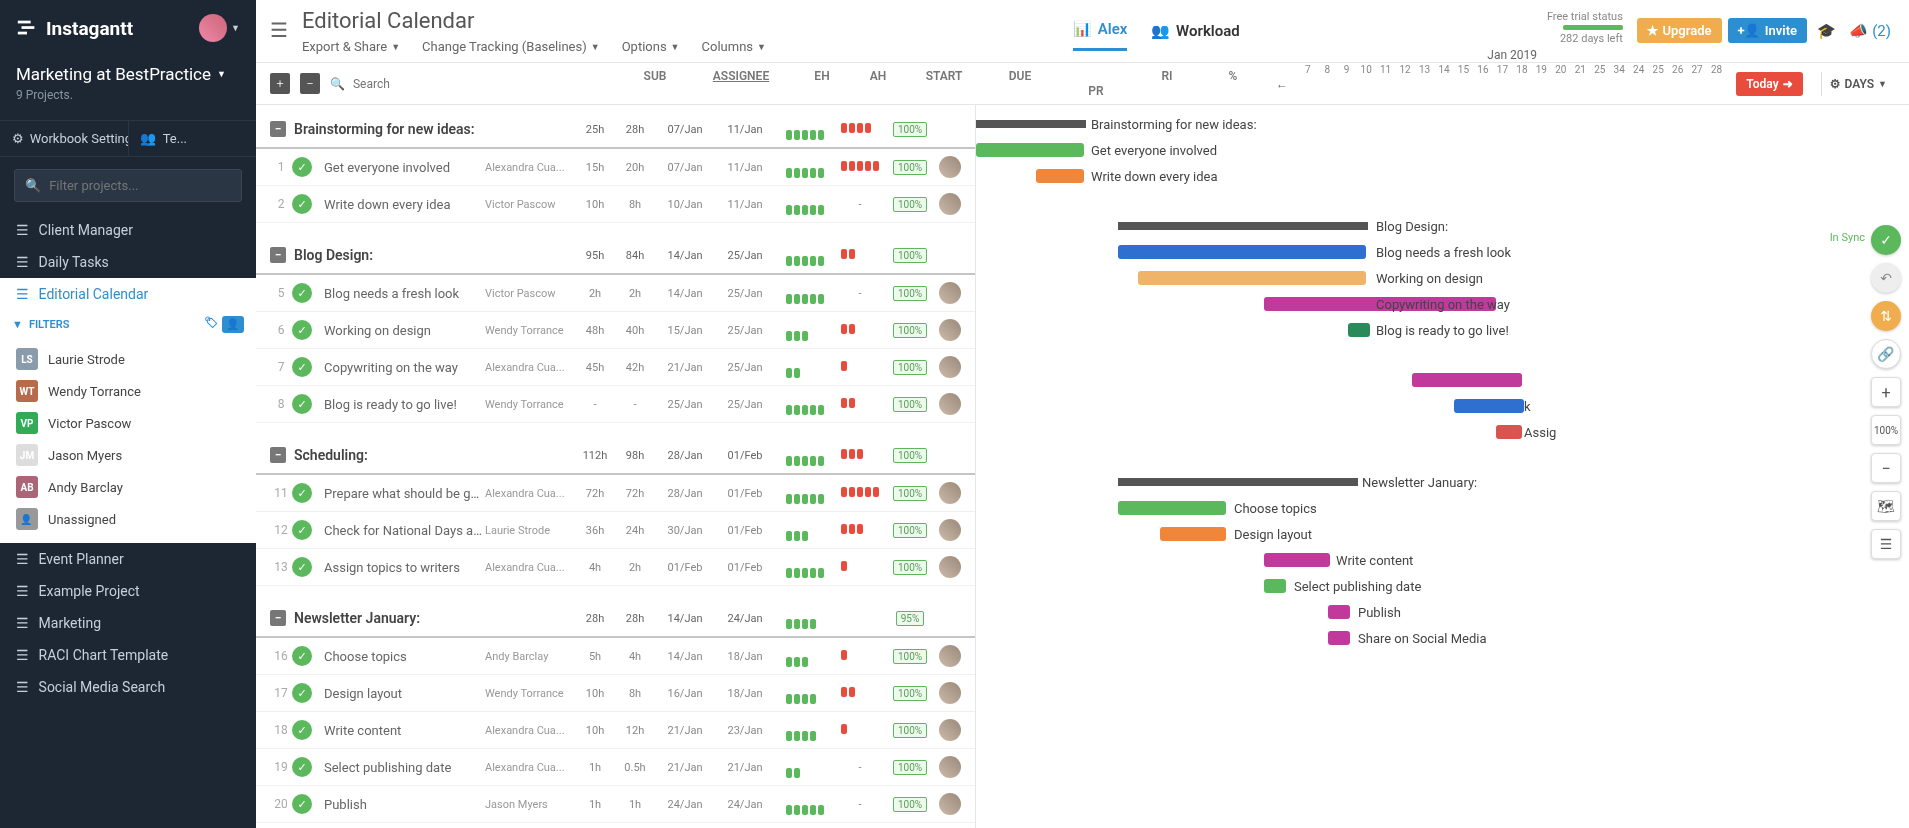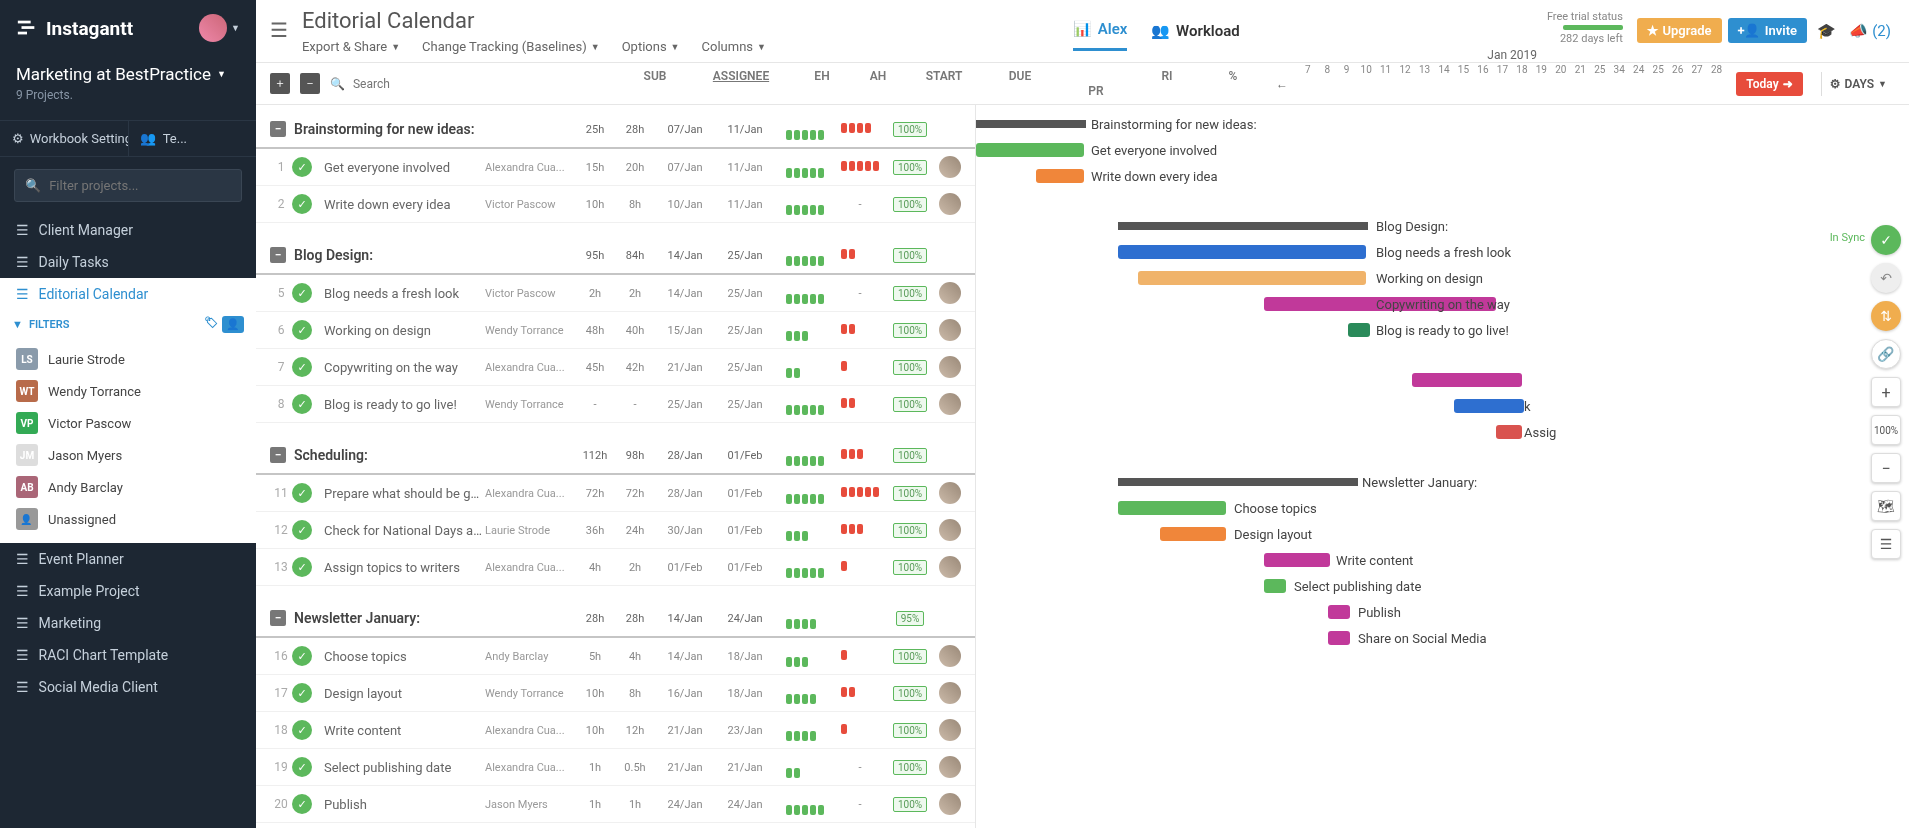--- a/index.html
+++ b/index.html
@@ -183,21 +183,21 @@
       <li class="nav-item">
         <span>☰</span>
         <span>Marketing</span>
       </li>
       <li class="nav-item">
         <span>☰</span>
         <span>RACI Chart Template</span>
       </li>
       <li class="nav-item">
         <span>☰</span>
-        <span>Social Media Client</span>
+        <span>Social Media Search</span>
       </li>
     </ul>
 </div>
 
 <div class="main">
   <div class="topbar">
     <div class="burger">☰</div>
     <div class="title-block">
       <h1>Editorial Calendar</h1>
       <div class="menu-row" id="menu-row">

